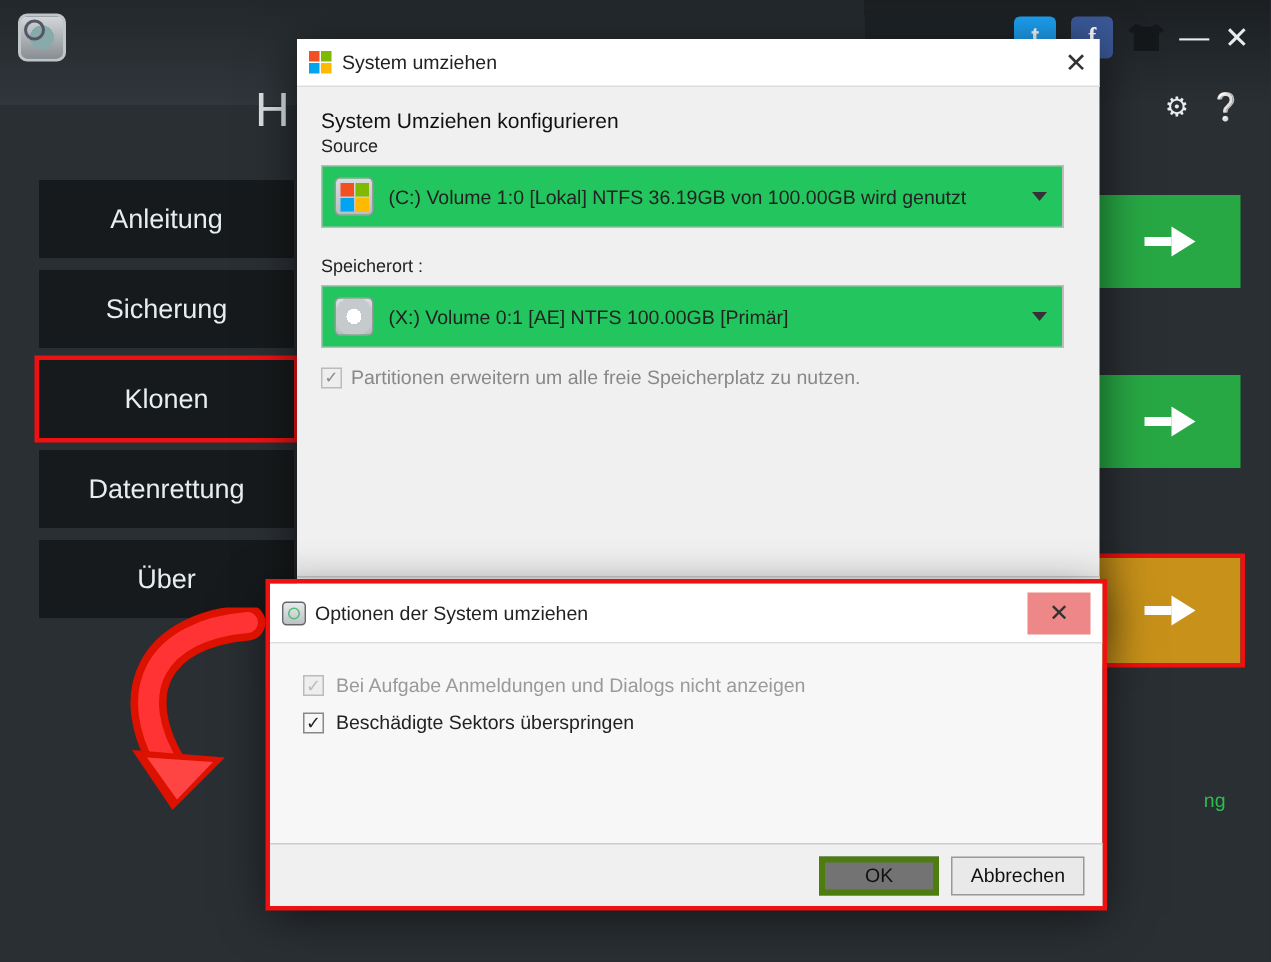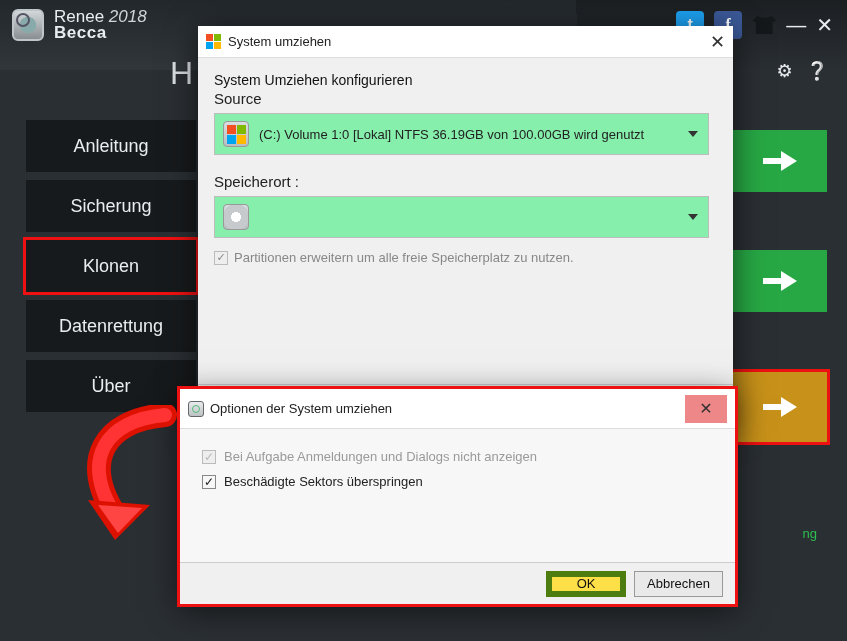--- a/index.html
+++ b/index.html
@@ -83,23 +83,23 @@
   .d-icon-win{ width:16px;height:16px; position:relative; margin-right:6px;}
   .d-icon-win span{position:absolute;width:7px;height:7px;}
   .d-icon-win .q1{background:#f25022;left:0;top:0;}
   .d-icon-win .q2{background:#7fba00;left:8px;top:0;}
   .d-icon-win .q3{background:#00a4ef;left:0;top:8px;}
   .d-icon-win .q4{background:#ffb900;left:8px;top:8px;}
   .dlg1 .d-titlebar .t{ color:#222; font-size:13px;}
   .dlg1 .d-titlebar .x{ margin-left:auto; font-size:18px; color:#333; cursor:pointer;}
   .dlg1 .body{ padding:14px 16px; color:#222;}
   .dlg1 .subtitle{ font-size:14px; margin-bottom:2px; color:#111;}
-  .grp-label{ font-size:15px; color:#222; margin-bottom:6px;}
+  .grp-label{ font-size:12px; color:#222; margin-bottom:6px;}
   .combo{
-    width:495px; height:42px; background:#86efac; border:1px solid #bcbcbc;
+    width:495px; height:42px; background:#22c55e; border:1px solid #bcbcbc;
     display:flex; align-items:center; padding:0 8px; gap:10px; margin-bottom:18px;
     position:relative;
   }
   .combo .drop-arrow{position:absolute;right:10px;width:0;height:0;border-left:5px solid transparent;border-right:5px solid transparent;border-top:6px solid #333;}
   .drive-ic{
     width:26px;height:26px; position:relative;
     background:linear-gradient(#d9dde0,#b9bec2); border:1px solid #999;border-radius:4px;
   }
   .drive-ic.win:before{content:"";position:absolute;left:3px;top:3px;width:9px;height:9px;background:#f25022;}
   .drive-ic.win:after{content:"";position:absolute;left:13px;top:3px;width:9px;height:9px;background:#7fba00;box-shadow:-10px 10px 0 #00a4ef, 0 10px 0 #ffb900;}
@@ -120,21 +120,21 @@
     background:#f0f0f0; cursor:pointer; color:#0a8a2a; font-size:13px;
     outline:3px solid #e11;
   }
   .opt-btn .oic{width:16px;height:16px;border:1px solid #0a8a2a;border-radius:3px;position:relative;}
   .opt-btn .oic:before{content:"✎";position:absolute;left:1px;top:-2px;font-size:10px;color:#0a8a2a;}
   .btn{
     height:26px; padding:0 12px; background:#e9e9e9;border:1px solid #999;
     color:#111; font-size:13px; cursor:pointer; margin-left:8px;
     display:flex;align-items:center;
   }
-  .btn.primary{ border:6px solid #4d7c0f; background:#fde047;}
+  .btn.primary{ border:4px solid #4d7c0f; background:#737373;}
   .footer .spacer{margin-left:auto;}
   
   .peek-icon{
     position:absolute; left:220px; top:393px; width:32px;height:32px;
     z-index:6;
   }
   .peek-icon .drive-ic{width:32px;height:32px;}
   
   .curve-arrow{
     position:absolute; left:70px; top:405px; width:140px; height:140px;
@@ -163,27 +163,20 @@
     display:flex;align-items:center;justify-content:flex-end;padding:0 12px;background:#f0f0f0;
   }
 </style>
 </head>
 <body>
 
 <div class="bg-tex"></div>
 
 <div class="titlebar">
   <div class="vault"></div>
-  <div class="app-title">
-    <div class="line1">
-      <span>Renee</span>
-      <span class="year">2018</span>
-    </div>
-    <div class="line2">Becca</div>
-  </div>
   <div class="win-ctrls">
     <div class="soc-btn soc-tw">t</div>
     <div class="soc-btn soc-fb">f</div>
     <div class="tshirt"></div>
     <div class="min">—</div>
     <div class="close">✕</div>
   </div>
 </div>
 
 <div class="header-H">H</div>
@@ -231,20 +224,21 @@
     <div class="grp-label">Source</div>
     <div class="combo">
       <div class="drive-ic win"></div>
       <span class="txt">(C:) Volume 1:0 [Lokal] NTFS   36.19GB von 100.00GB wird genutzt</span>
       <div class="drop-arrow"></div>
     </div>
 
     <div class="grp-label">Speicherort :</div>
     <div class="combo margin-top">
       <div class="drive-ic disk"></div>
+      <span class="txt">(X:) Volume 0:1 [AE]  NTFS   100.00GB [Primär]</span>
       <div class="drop-arrow"></div>
     </div>
 
     <div class="chk-row">
       <div class="cb">✓</div>
       <span>Partitionen erweitern um alle freie Speicherplatz zu nutzen.</span>
     </div>
   </div>
   <div class="footer">
     <div class="opt-btn">

